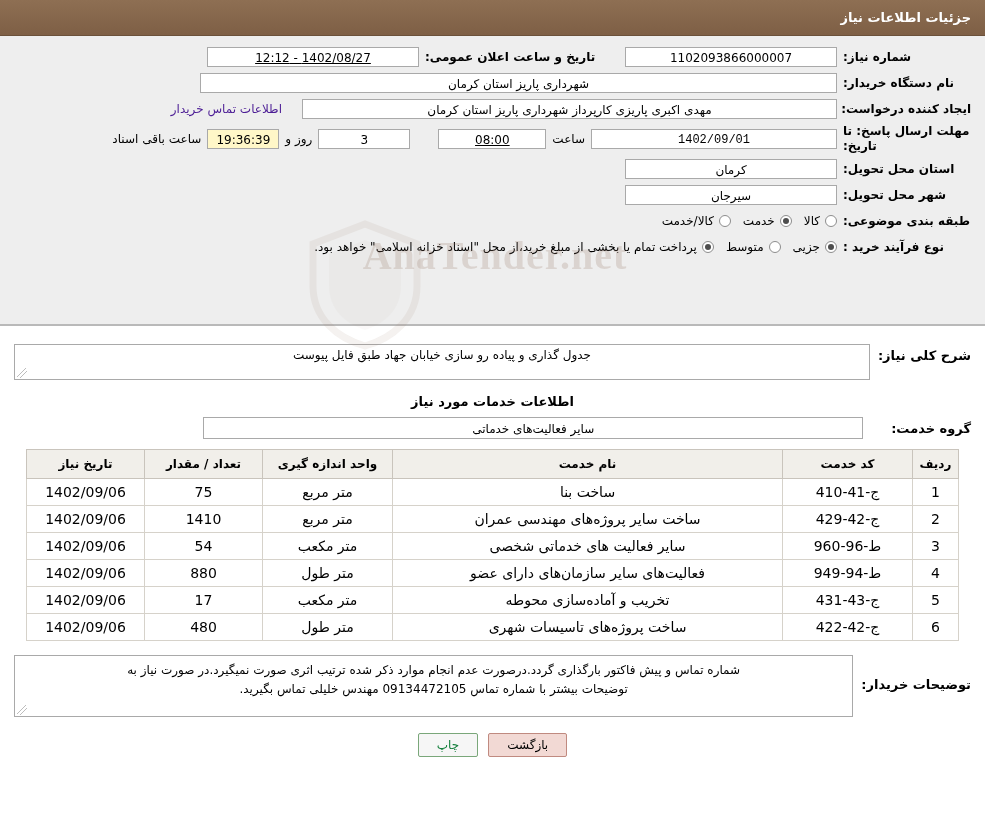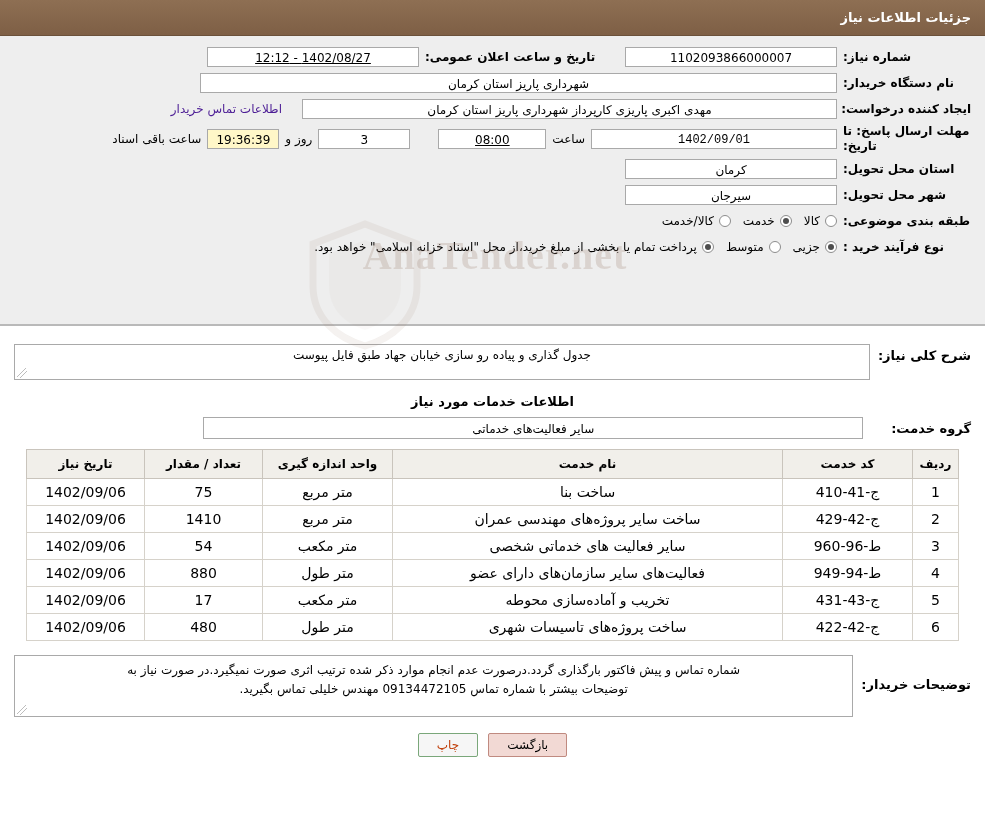--- a/index.html
+++ b/index.html
@@ -269,21 +269,21 @@
     font-size: 12px;
     padding: 4px 18px;
     border: 1px solid #bdbdbd;
     background: #f3f3f3;
     cursor: pointer;
     border-radius: 2px;
   }
   .btn-print {
     background: #f6f6f6;
     border: 1px solid #7aa77a;
-    color: #c2410c;
+    color: #15803d;
   }
   .btn-back {
     background: #f2d9d4;
     border: 1px solid #c08a80;
     color: #000;
   }
 </style>
 </head>
 <body>
 

